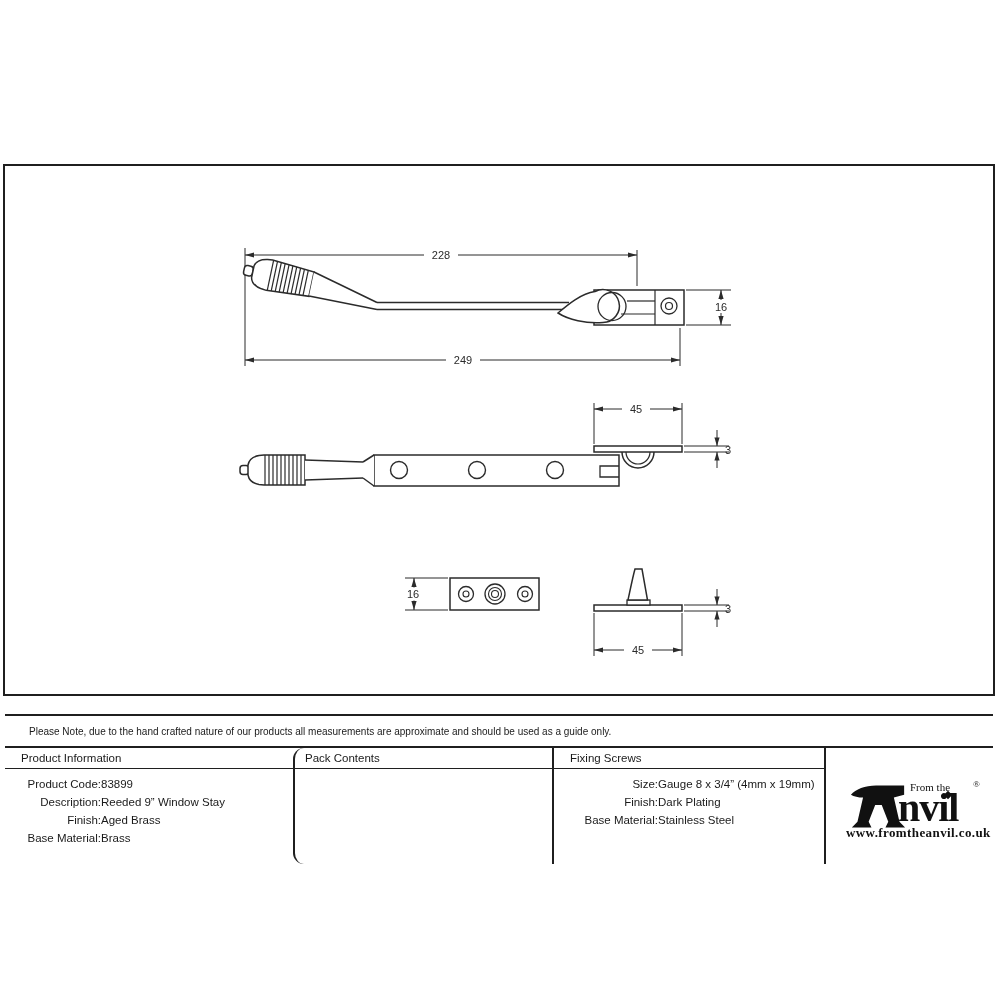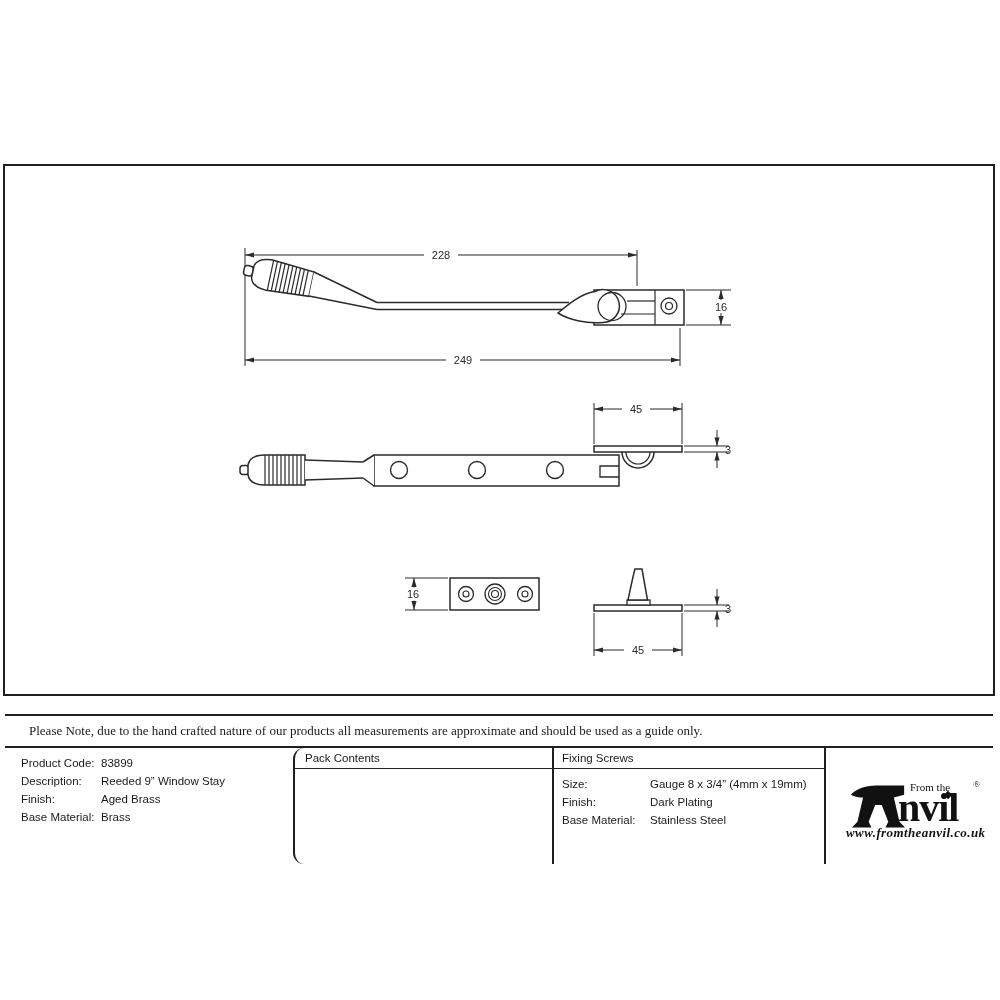--- a/index.html
+++ b/index.html
@@ -1,47 +1,47 @@
 <!DOCTYPE html>
 <html><head>
 <meta charset="utf-8">
 <style>
   html,body{margin:0;padding:0;background:#fff;width:1000px;height:1000px;
     font-family:"Liberation Sans",sans-serif;color:#1a1a1a;}
   #sheet{position:absolute;left:3px;top:148px;width:992px;height:532px;
     border:2px solid #1f1f1f;box-sizing:border-box;background:#fff;margin-top:16px;}
   #drawing-area{position:relative;width:100%;height:548px;}
   #note-row{height:32px;border-top:2px solid #1f1f1f;box-sizing:border-box;
-    display:flex;align-items:center;padding-left:24px;font-size:13px;font-family:Liberation Serif, serif;}
+    display:flex;align-items:center;padding-left:24px;font-size:10px;}
   #spec-table{display:flex;border-top:2px solid #1f1f1f;box-sizing:border-box;height:118px;}
   .col{box-sizing:border-box;height:100%;}
   .col+.col{border-left:2px solid #1f1f1f;}
   .col1{width:288px;}
   .col2{width:259px;border-radius:11px;}
   .col3{width:272px;}
   .col4{flex:1;position:relative;text-align:center;}
   .col-header{height:20px;border-bottom:1px solid #1f1f1f;display:flex;
     align-items:center;font-size:11.5px;}
   .col-body{padding-top:6px;font-size:11.5px;line-height:18px;}
-  .pad1{padding-left:16px;} .pad2{padding-left:10px;} .pad3{padding-left:8px;}
+  .pad1{padding-left:16px;} .pad2{padding-left:10px;} .pad3{padding-left:16px;}
   .kv{display:flex;}
-  .kv .k{width:80px;flex:none;}
+  .kv .k{width:80px;flex:none;text-align:right;}
   .col3 .kv .k{width:88px;}
   svg text{font-family:"Liberation Sans",sans-serif;font-size:11px;fill:#2b2b2b;}
   
   .logo{position:absolute;left:0;top:0;width:100%;height:100%;}
   .logo .fromthe{position:absolute;left:84px;top:33px;font-family:"Liberation Serif",serif;
     font-size:11px;color:#111;}
   .logo .bigname{position:absolute;left:72px;top:40px;font-family:"Liberation Serif",serif;
     font-weight:bold;font-size:40px;line-height:40px;color:#111;letter-spacing:-1px;}
   .logo .idot{position:absolute;left:119px;top:44px;width:6px;height:6px;background:#111;
     transform:rotate(45deg);}
   .logo .reg{position:absolute;left:147px;top:31px;font-size:9px;font-family:"Liberation Serif",serif;color:#111;}
   .logo .url{position:absolute;left:20px;top:77px;font-family:"Liberation Serif",serif;
-    font-style:italic;font-weight:bold;font-size:13px;letter-spacing:0.4px;color:#111;}
+    font-weight:bold;font-size:13px;letter-spacing:0.4px;color:#111;}
   .anvil-glyph{position:absolute;left:24px;top:34px;}
 </style>
 </head>
 <body>
 
 <div id="sheet">
 
   <div id="drawing-area">
     <svg width="992" height="548" viewBox="0 0 992 548">
       <g stroke="#2b2b2b" stroke-width="1" fill="none">
@@ -205,20 +205,21 @@
     </svg>
   </div>
 
   <div id="note-row">
     <span>Please Note, due to the hand crafted nature of our products all measurements are approximate and should be used as a guide only.</span>
   </div>
 
   <div id="spec-table">
 
     <div class="col col1">
+      <div class="col-header pad1">Product Information</div>
       <div class="col-body pad1">
         <div class="kv">
           <span class="k">Product Code:</span>
           <span class="v">83899</span>
         </div>
         <div class="kv">
           <span class="k">Description:</span>
           <span class="v">Reeded 9” Window Stay</span>
         </div>
         <div class="kv">

